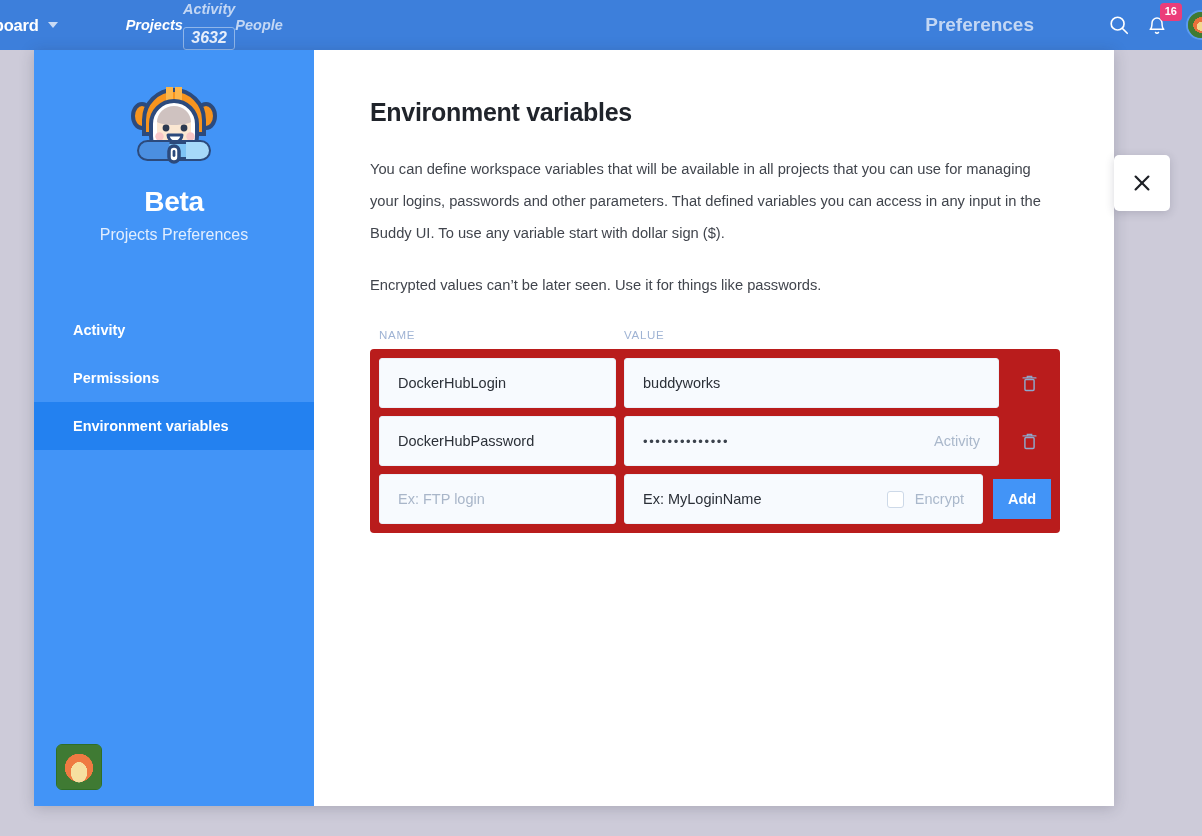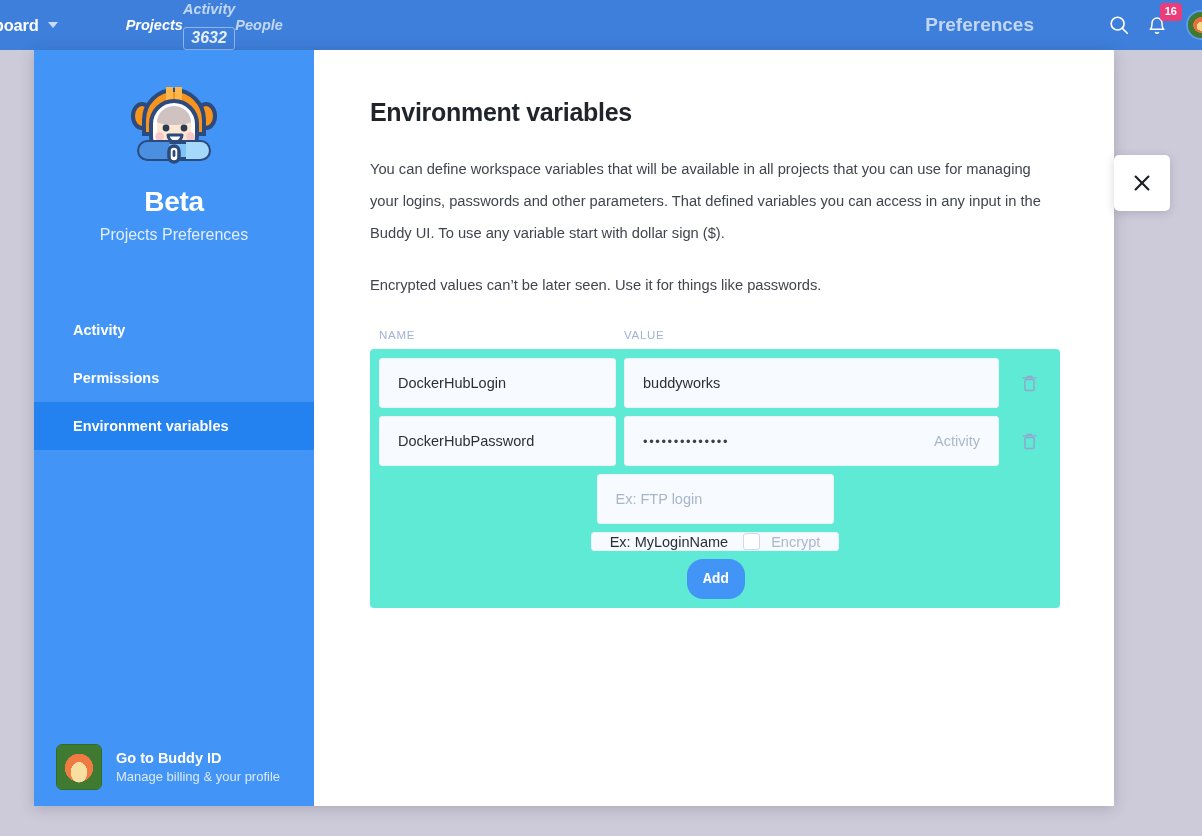--- a/index.html
+++ b/index.html
@@ -261,32 +261,32 @@
     font-size: 11.5px;
     letter-spacing: 0.7px;
     color: #9fb3d4;
     font-weight: normal;
   }
   .th.name { width: 245px; }
   .th.value { flex: 1; }
 
   .table-body {
     margin-top: 8px;
-    background: #5eead4;
+    background: #b91c1c;
     border-radius: 4px;
     padding: 9px 9px 9px 9px;
     width: 690px;
   }
   .row {
     display: flex;
     align-items: center;
     gap: 8px;
     margin-bottom: 8px;
   }
-  .row:last-child { margin-bottom: 0; flex-direction: column; }
+  .row:last-child { margin-bottom: 0; }
   .cell {
     background: #f7fafe;
     border: 1px solid #eaf0f9;
     border-radius: 3px;
     height: 50px;
     display: flex;
     align-items: center;
     padding: 0 18px;
     font-size: 14.5px;
     color: #2b3038;
@@ -308,35 +308,35 @@
     display: flex; align-items: center; justify-content: center;
     flex: none;
   }
   .checkbox {
     width: 17px; height: 17px;
     border: 1.5px solid #cdd9e8;
     border-radius: 3px;
     background: #ffffff;
     flex: none;
   }
-  .enc-group { display: flex; align-items: flex-end; gap: 11px; margin-left: 15px; }
+  .enc-group { display: flex; align-items: center; gap: 11px; margin-left: 15px; }
   .add-btn {
     width: 58px; height: 40px;
     background: #4294f7;
-    border-radius: 16px;
+    border-radius: 0;
     color: #ffffff;
     font-size: 14.5px;
     font-weight: bold;
     display: flex;
     align-items: center;
     justify-content: center;
     flex: none;
     margin-left: 2px;
     border: none;
-    font-family: Liberation Mono, monospace;
+    font-family: Liberation Sans, sans-serif;
   }
 
   
   .close-btn {
     position: absolute;
     left: 1114px;
     top: 155px;
     width: 56px; height: 56px;
     background: #ffffff;
     border-radius: 5px;
@@ -452,24 +452,20 @@
           <span>Environment variables</span>
         </div>
       </div>
 
       <div class="sidebar-spacer"></div>
 
       <div class="buddy-id">
         <span class="buddy-avatar">
           <span class="lion2"></span>
         </span>
-        <span class="buddy-texts">
-          <span class="buddy-title">Go to Buddy ID</span>
-          <span class="buddy-sub">Manage billing &amp; your profile</span>
-        </span>
       </div>
     </div>
 
     <div class="panel">
       <div class="panel-title">Environment variables</div>
       <p class="panel-para">You can define workspace variables that will be available in all projects that you can use for managing your logins, passwords and other parameters. That defined variables you can access in any input in the Buddy UI. To use any variable start with dollar sign ($).</p>
       <p class="panel-para second">Encrypted values can’t be later seen. Use it for things like passwords.</p>
 
       <div class="table-head">
         <span class="th name">NAME</span>

